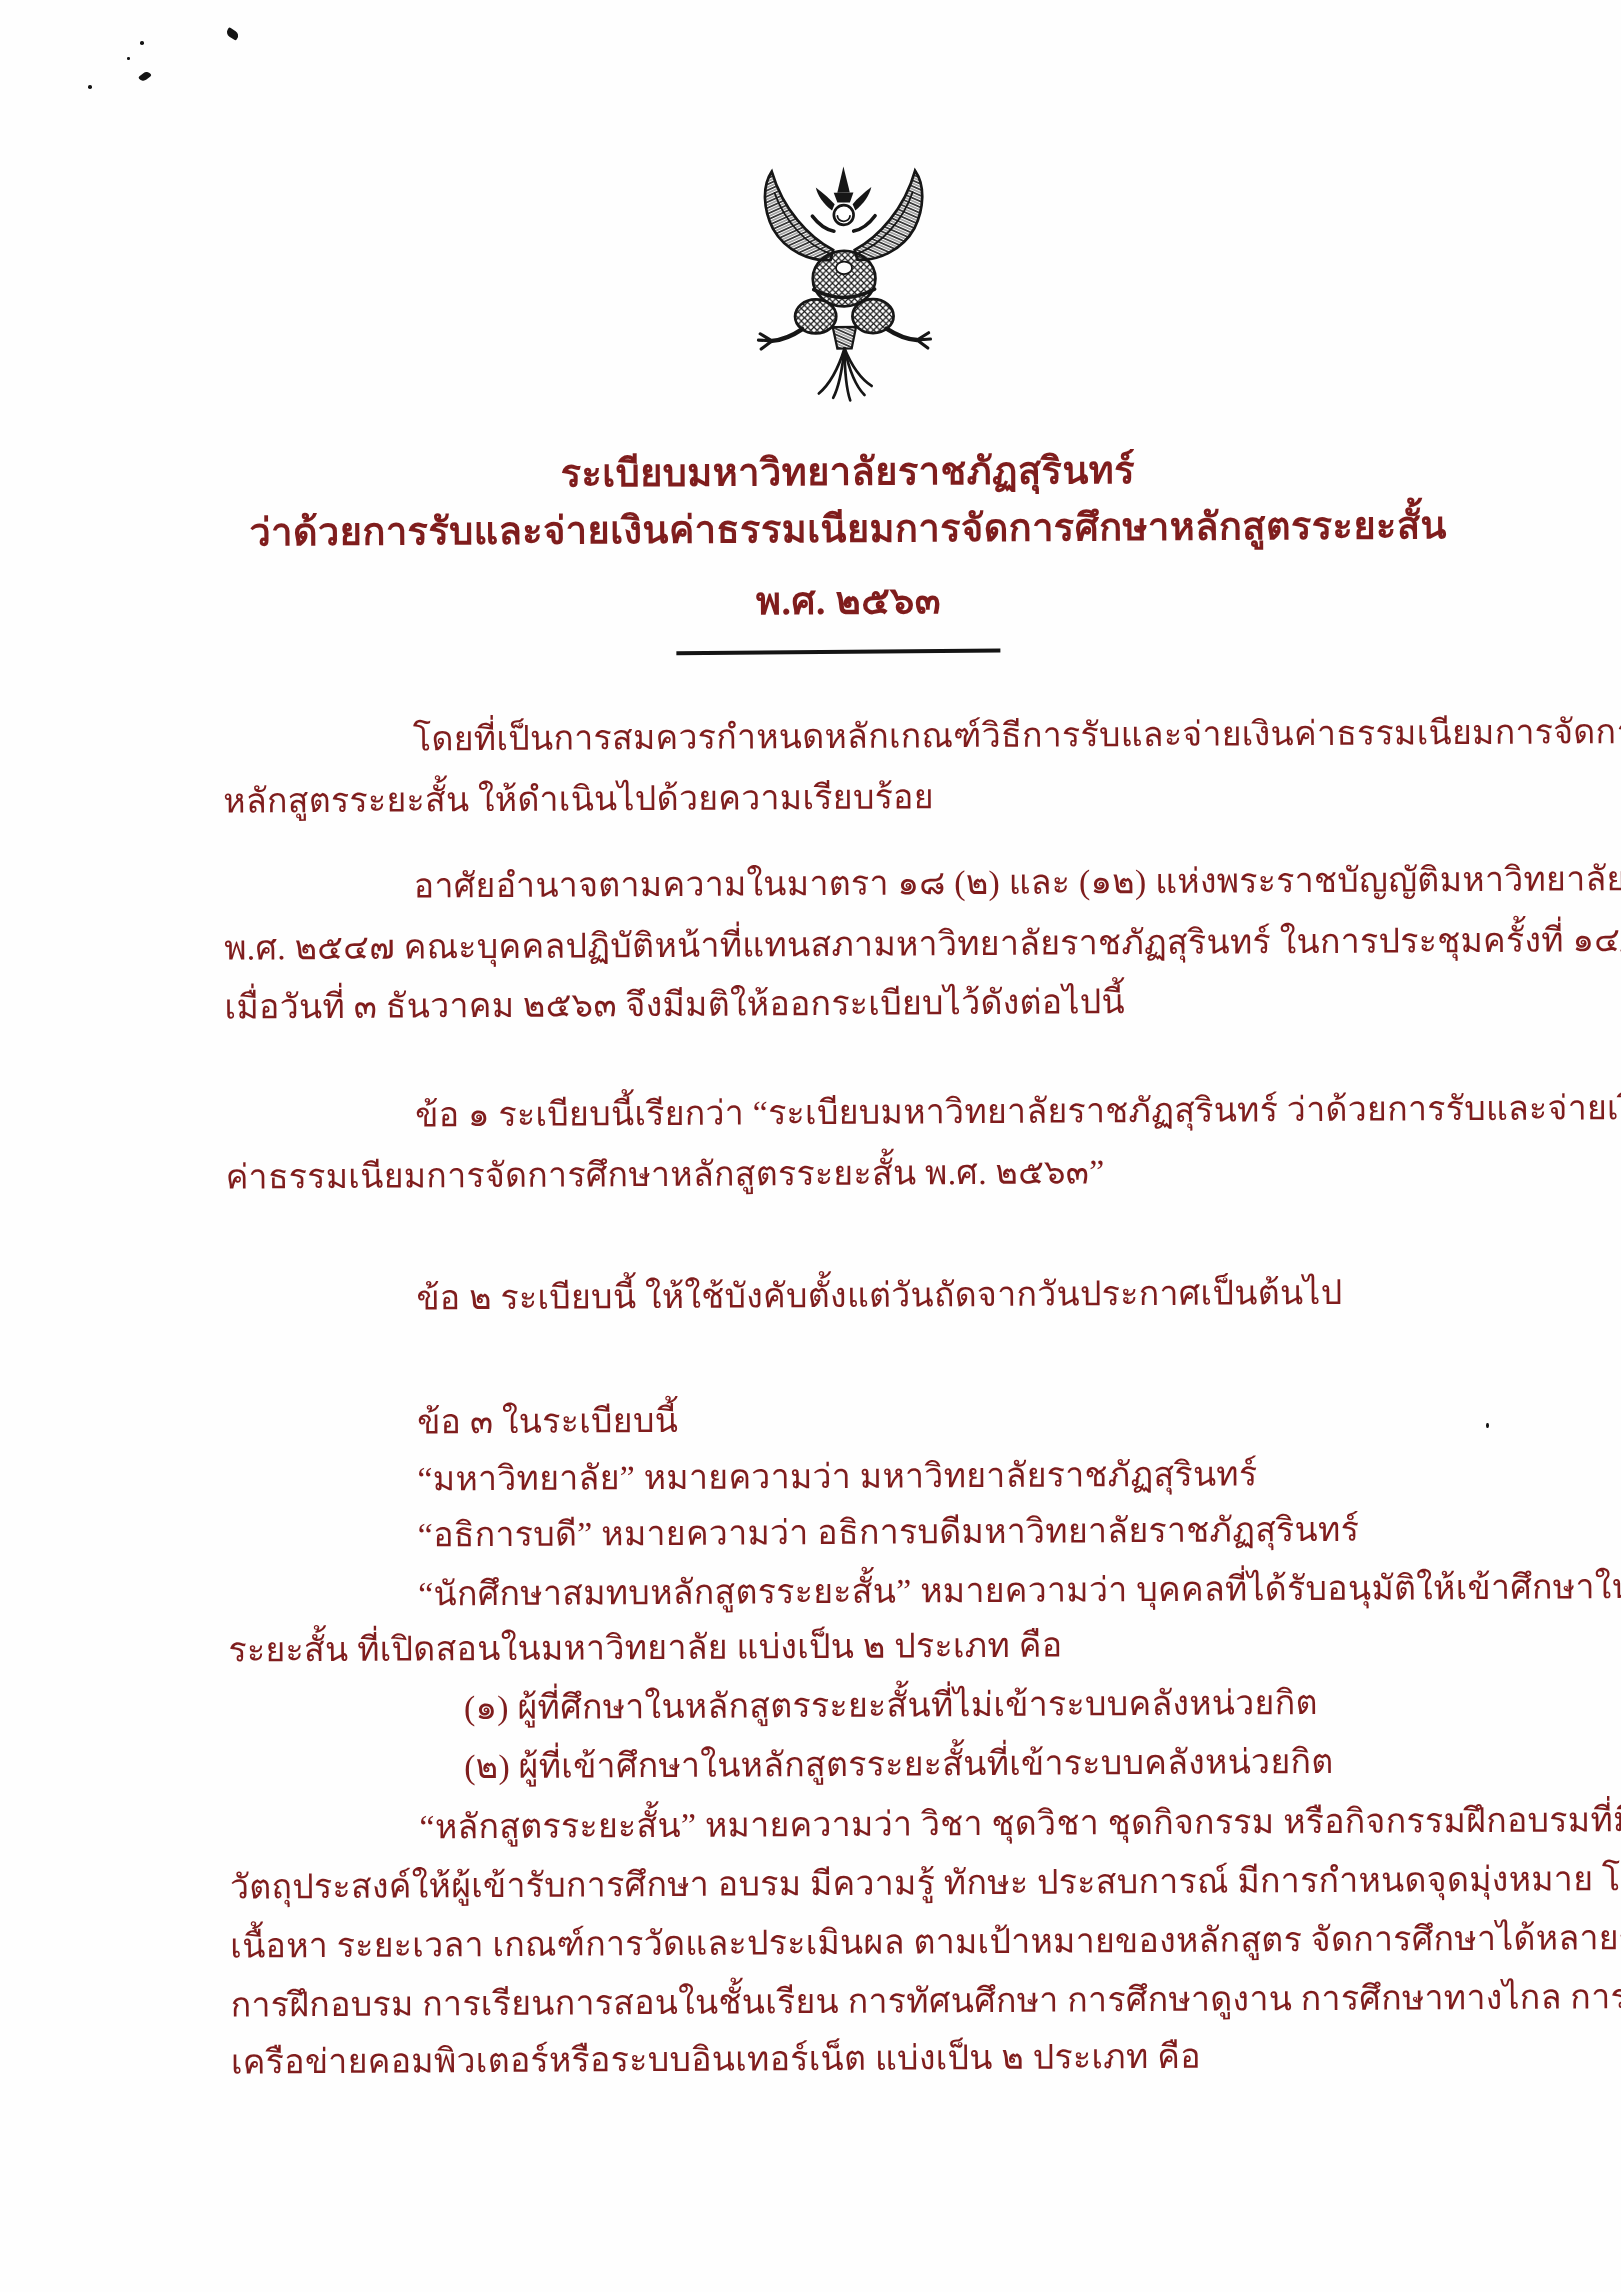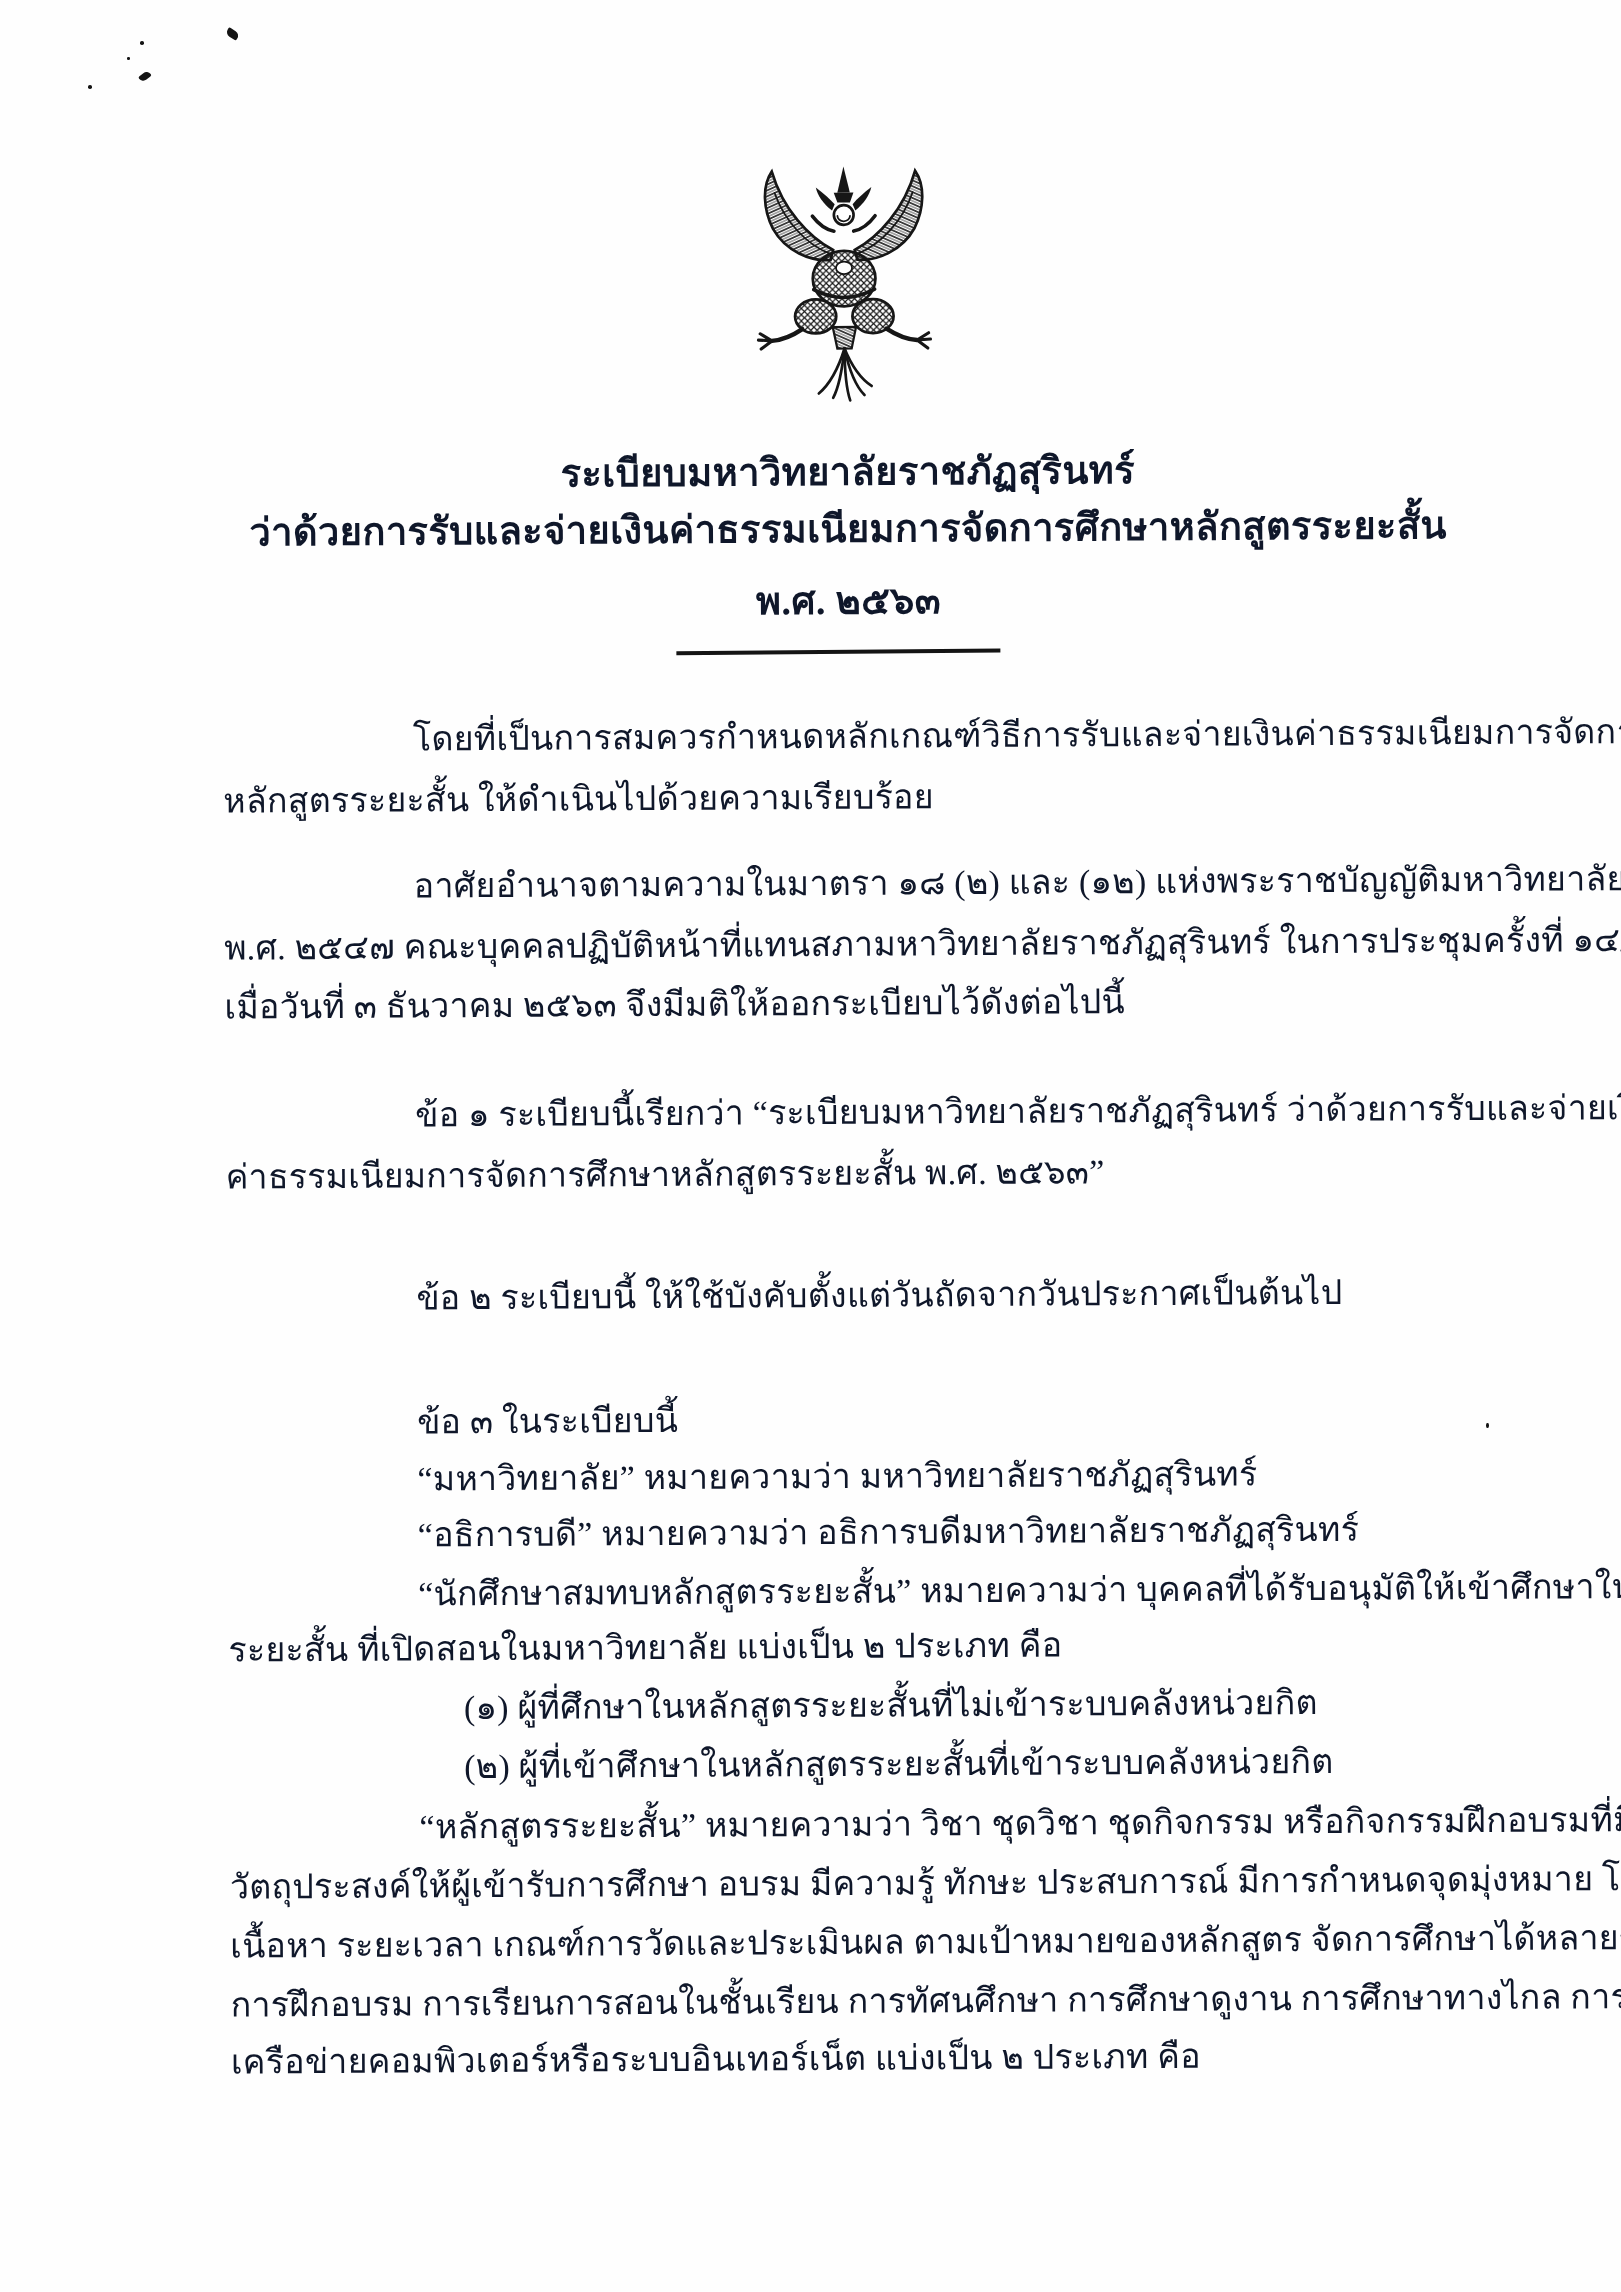--- a/index.html
+++ b/index.html
@@ -4,21 +4,21 @@
 <style>
   html, body { margin: 0; padding: 0; background: #ddd; }
   .page {
     position: relative;
     width: 1621px;
     height: 2293px;
     margin: 0 auto;
     background: #fefefe;
     overflow: hidden;
     font-family: "Liberation Serif", "DejaVu Serif", serif;
-    color: #0f172a;
+    color: #7f1d1d;
   }
   .sheet {
     position: absolute;
     inset: 0;
     transform: rotate(-0.35deg);
     transform-origin: 50% 40%;
   }
   .emblem {
     position: absolute;
     left: 736px;

